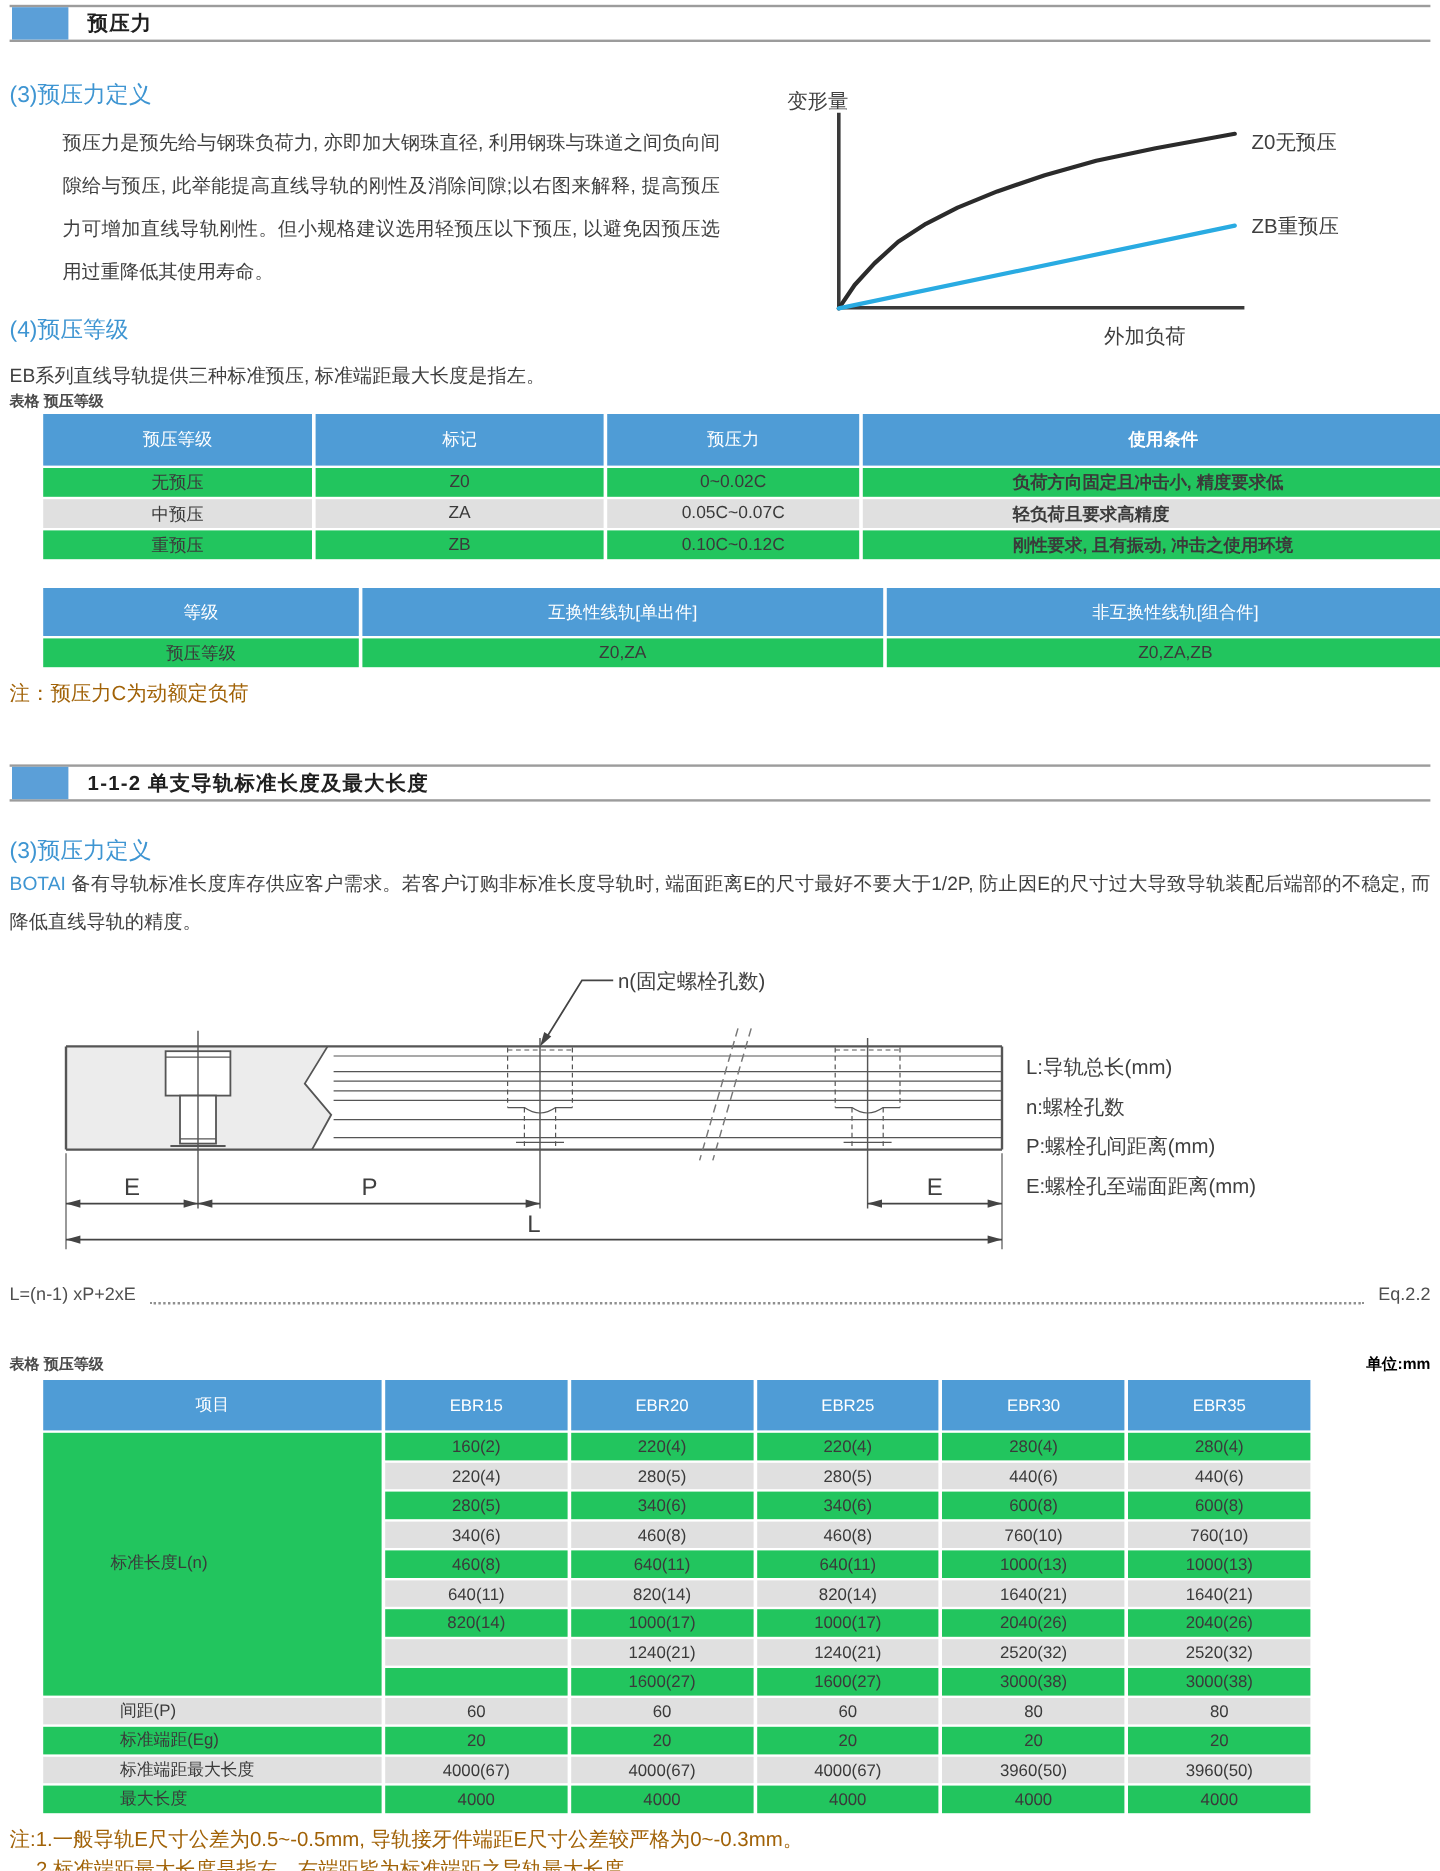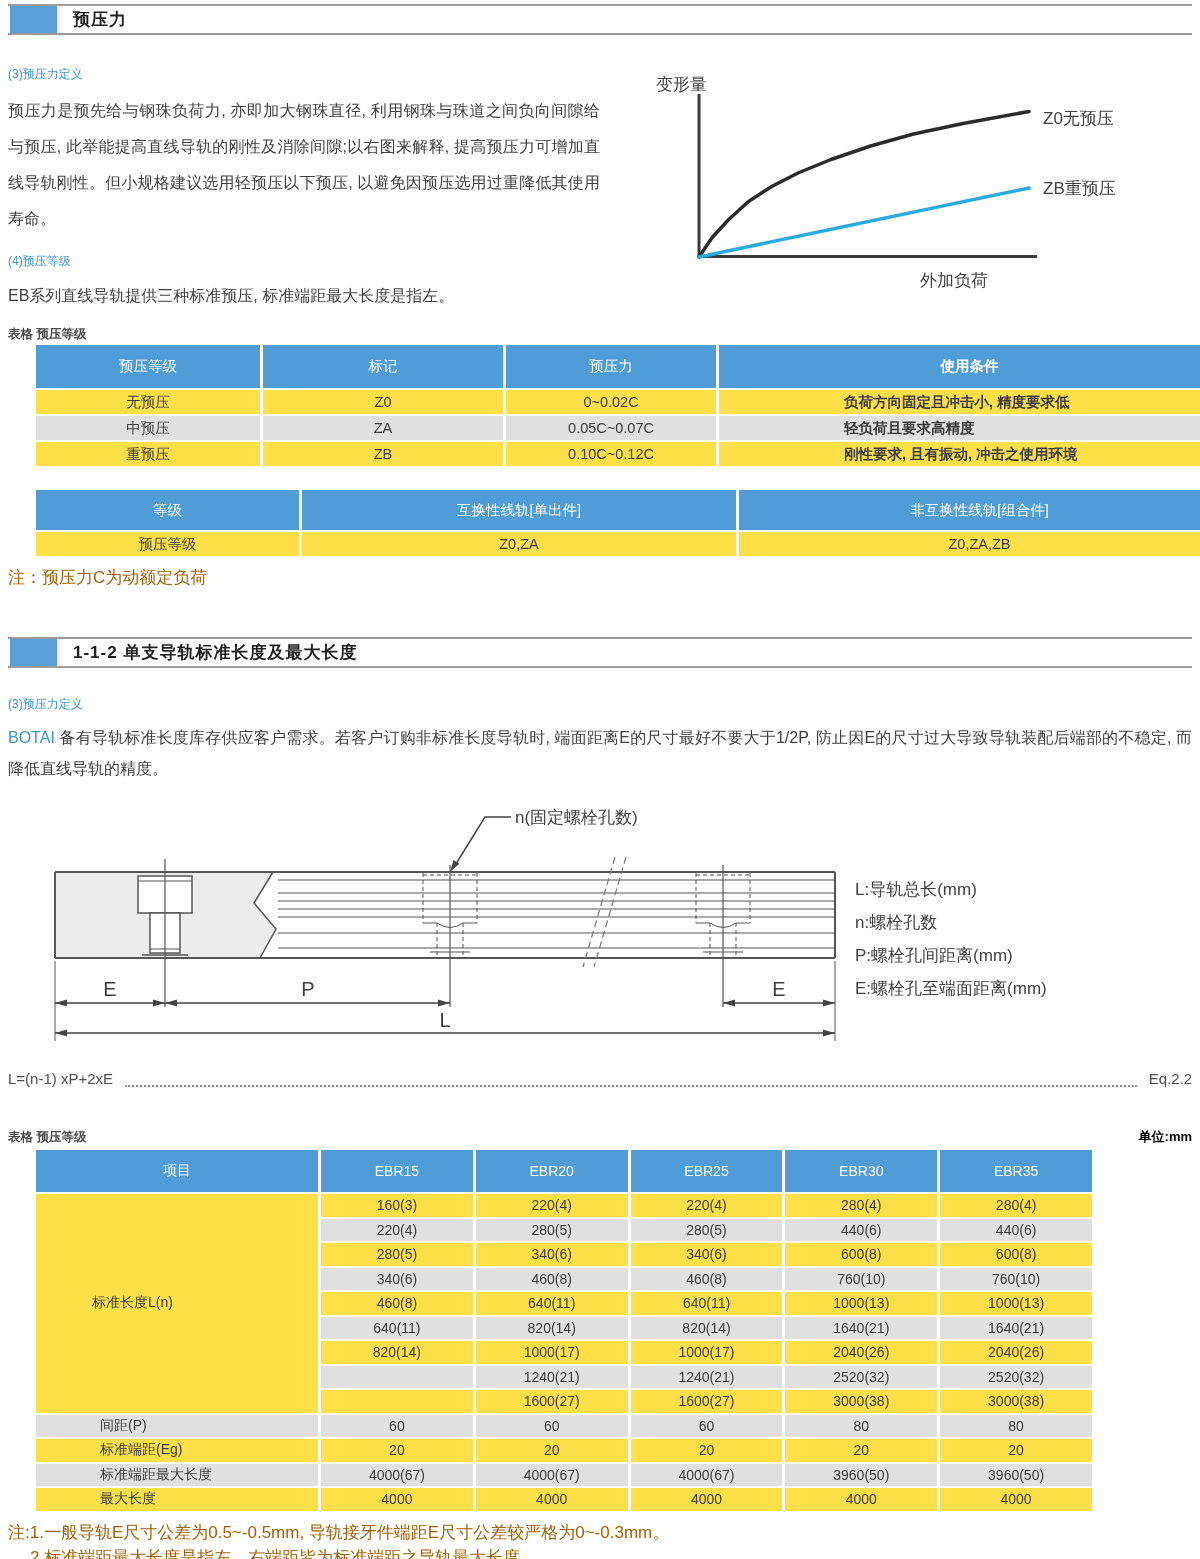--- a/index.html
+++ b/index.html
@@ -9,30 +9,30 @@
   }
   .abs { position:absolute; }
   
   .sec-bar { position:absolute; left:8px; right:8px; height:31px;
     border-top:2px solid #9c9c9c; border-bottom:2px solid #9c9c9c;
     display:flex; align-items:stretch; background:#fff; }
   .sec-bar .sq { width:47px; background:#5b9fd8; margin-left:2px; flex:0 0 auto; }
   .sec-bar .ttl { display:flex; align-items:center; margin-left:16px;
     font-size:17px; font-weight:bold; color:#1f1f1f; letter-spacing:1px; }
   
-  .h-blue { color:#3e95d2; font-size:12px; font-weight:normal; }
+  .h-blue { color:#3e95d2; font-size:19px; font-weight:normal; }
   .para { font-size:16px; line-height:36px; color:#3f3f3f; text-align:justify; }
   .caption { font-size:12.5px; font-weight:600; color:#4a4a4a; }
   .note-txt { font-size:17px; color:#a16207; }
   
   .tbl { display:grid; gap:2px 3px; background:#fff;margin-left:28px; }
   .tbl > div { display:flex; align-items:center; justify-content:center;
     font-size:14.5px; color:#3a3a3a; }
   .tbl .th { background:#4f9cd6; color:#fff; }
-  .lt { background:#fde047; }
+  .lt { background:#22c55e; }
   .dk { background:#e0e0e0; }
   #table1 { grid-template-columns:224px 240px 210px 1fr; grid-template-rows:43px repeat(3,24px); }
   #table1 .c4 { justify-content:flex-start; padding-left:125px;font-weight:bold; }
   #table1 .th.c4 { justify-content:center; padding-left:0; }
   #table2 { grid-template-columns:263px 434px 1fr; grid-template-rows:40px 24px; }
   #table3 { grid-template-columns:282px repeat(5,1fr); grid-template-rows:42px repeat(13,22.5px); }
   #table3 > div { font-size:14px; }
   #table3 .lbl { justify-content:flex-start; padding-left:64px; }
   #table3 .merged { grid-column:1; grid-row:2 / span 9; justify-content:flex-start; padding-left:56px; }
   svg text { fill:#3f3f3f; }
@@ -41,21 +41,21 @@
 </head>
 <body>
 
 <div class="sec-bar" style="top:4px;">
   <div class="sq"></div>
   <div class="ttl">预压力</div>
 </div>
 
 <div class="abs" style="top:66px; left:8px; width:592px;">
   <div class="h-blue">(3)预压力定义</div>
-  <div class="para" style="margin-top:10px;">预压力是预先给与钢珠负荷力, 亦即加大钢珠直径, 利用钢珠与珠道之间负向间隙给与预压, 此举能提高直线导轨的刚性及消除间隙;以右图来解释, 提高预压力可增加直线导轨刚性。但小规格建议选用轻预压以下预压, 以避免因预压选用过重降低其使用寿命。</div>
+  <div class="para" style="margin-top:10px;margin-left:44px;">预压力是预先给与钢珠负荷力, 亦即加大钢珠直径, 利用钢珠与珠道之间负向间隙给与预压, 此举能提高直线导轨的刚性及消除间隙;以右图来解释, 提高预压力可增加直线导轨刚性。但小规格建议选用轻预压以下预压, 以避免因预压选用过重降低其使用寿命。</div>
   <div class="h-blue" style="margin-top:16px;">(4)预压等级</div>
   <div class="para" style="margin-top:8px;">EB系列直线导轨提供三种标准预压, 标准端距最大长度是指左。</div>
 </div>
 
 <svg class="abs" style="top:60px; left:622px;" width="575" height="240" viewBox="0 0 575 240">
   <line x1="77" y1="34" x2="77" y2="198" stroke="#3a3a3a" stroke-width="3"></line>
   <line x1="75.5" y1="196.5" x2="415" y2="196.5" stroke="#3a3a3a" stroke-width="3"></line>
   <polyline fill="none" stroke-width="3.5" stroke-linecap="round" stroke-linejoin="round" points="77.0,197.0 90.2,177.5 106.7,159.5 126.5,141.5 149.6,126.5 176.0,113.0 209.0,99.5 248.6,86.0 291.5,74.0 341.0,63.5 407.0,51.5" stroke="#2b2b2b"></polyline>
   <polyline fill="none" stroke-width="3.5" stroke-linecap="round" stroke-linejoin="round" points="77.0,197.0 407.0,128.0" stroke="#29abe2"></polyline>
   <text x="34" y="30" font-size="17">变形量</text>
@@ -191,21 +191,21 @@
 <div id="table3" class="tbl abs" style="top:1150px; left:8px; width:1056px;">
   <div class="th">项目</div>
   <div class="th">EBR15</div>
   <div class="th">EBR20</div>
   <div class="th">EBR25</div>
   <div class="th">EBR30</div>
   <div class="th">EBR35</div>
 
   <div class="lt merged">标准长度L(n)</div>
 
-  <div class="lt">160(3)</div>
+  <div class="lt">160(2)</div>
   <div class="lt">220(4)</div>
   <div class="lt">220(4)</div>
   <div class="lt">280(4)</div>
   <div class="lt">280(4)</div>
 
   <div class="dk">220(4)</div>
   <div class="dk">280(5)</div>
   <div class="dk">280(5)</div>
   <div class="dk">440(6)</div>
   <div class="dk">440(6)</div>

